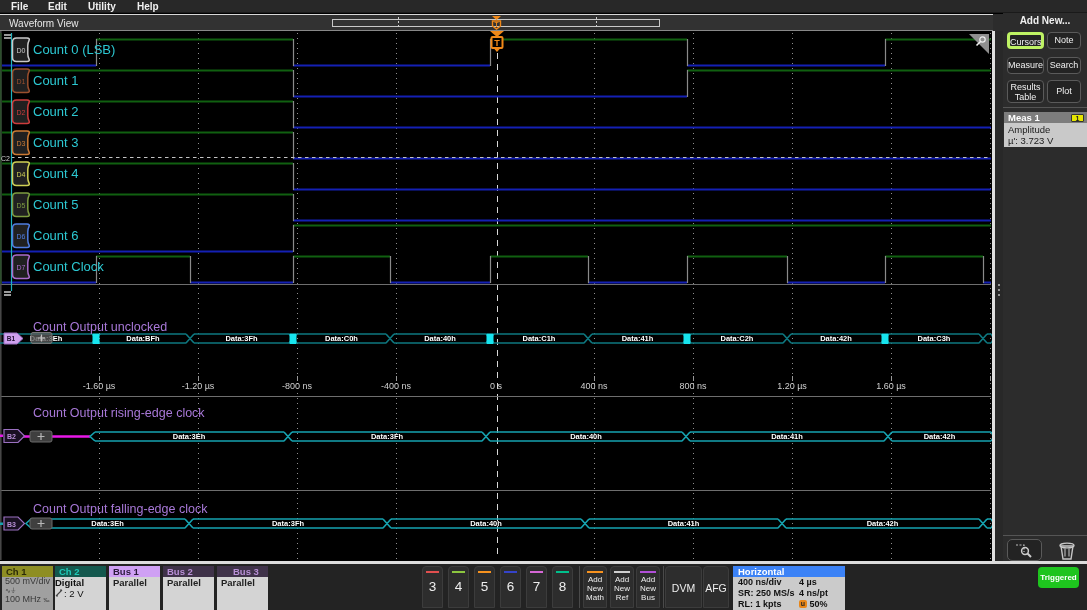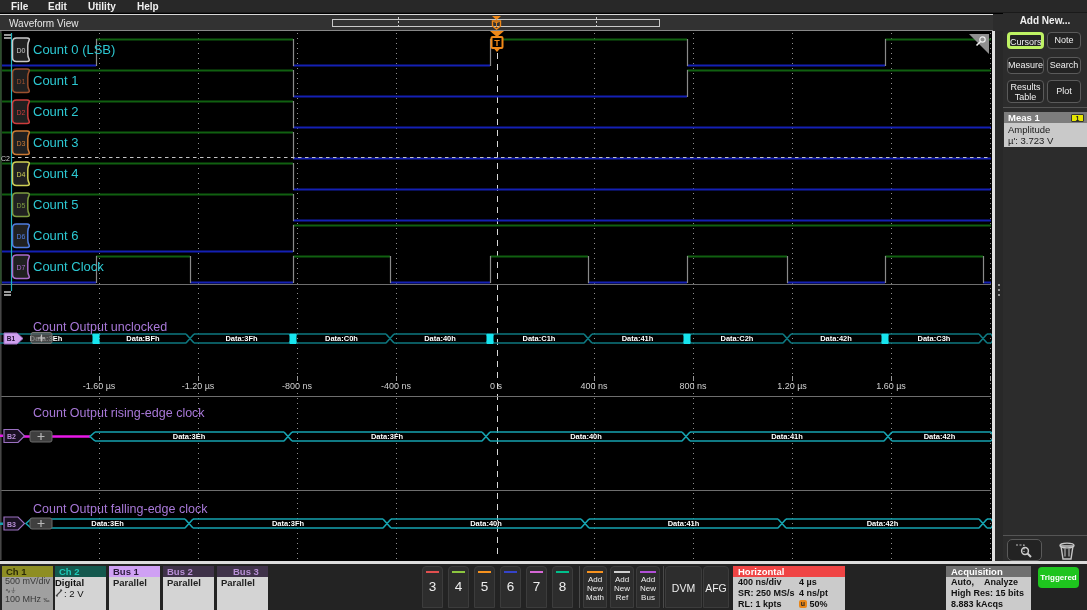--- a/index.html
+++ b/index.html
@@ -306,29 +306,25 @@
     </div>
     <div class="abs" style="left:636px;top:2px;width:24px;height:42px;background:#2d2d2d;border:1px solid #3c3c3c;border-radius:4px 4px 0 0">
       <div style="margin:4px 3px 0;height:2px;background:#b14fd8"></div>
       <div style="text-align:center;color:#eee;font-size:8px;line-height:9px;margin-top:2px">Add<br>New<br>Bus</div>
     </div>
     <div class="abs" style="left:663px;top:2px;width:1px;height:42px;background:#4a4a4a"></div>
     <div class="abs" style="left:665px;top:2px;width:37px;height:42px;background:#2d2d2d;border:1px solid #3c3c3c;border-radius:4px 4px 0 0;color:#eee;font-size:10.5px;text-align:center;line-height:42px">DVM</div>
     <div class="abs" style="left:703px;top:2px;width:26px;height:42px;background:#2d2d2d;border:1px solid #3c3c3c;border-radius:4px 4px 0 0;color:#eee;font-size:10.5px;text-align:center;line-height:42px">AFG</div>
 
   <div class="abs" style="left:733px;top:2px;width:112px;height:44px">
-    <div style="height:11px;background:#ef4444;color:#fff;font-size:9.5px;font-weight:bold;padding-left:5px">Horizontal</div>
+    <div style="height:11px;background:#3b82f6;color:#fff;font-size:9.5px;font-weight:bold;padding-left:5px">Horizontal</div>
     <div style="height:33px;background:#cbcbcb;color:#111;font-size:9px;font-weight:bold;line-height:11px;padding-left:5px;position:relative">
       400 ns/div<br>SR: 250 MS/s<br>RL: 1 kpts
       <span class="abs" style="left:66px;top:0">4 µs</span>
       <span class="abs" style="left:66px;top:11px">4 ns/pt</span>
       <span class="abs" style="left:66px;top:22px;"><span style="display:inline-block;width:8px;height:8px;background:#e88618;border-radius:2px;color:#222;font-size:7px;line-height:8px;text-align:center;vertical-align:1px">u</span> 50%</span>
     </div>
   </div>
 
 
-  <div class="abs" style="left:946px;top:2px;width:85px;height:44px">
-    <div style="height:11px;background:#6f6f6f;color:#fff;font-size:9.5px;font-weight:bold;padding-left:5px">Acquisition</div>
-    <div style="height:33px;background:#cbcbcb;color:#111;font-size:9px;font-weight:bold;line-height:11px;padding-left:5px">Auto, &nbsp;&nbsp;&nbsp;Analyze<br>High Res: 15 bits<br>8.883 kAcqs</div>
-  </div>
 
   <div class="abs" style="left:1038px;top:3px;width:41px;height:21px;background:#1ec41e;border-radius:4px;color:#fff;font-size:8px;font-weight:bold;text-align:center;line-height:21px">Triggered</div>
 </div>
 
 </body></html>

